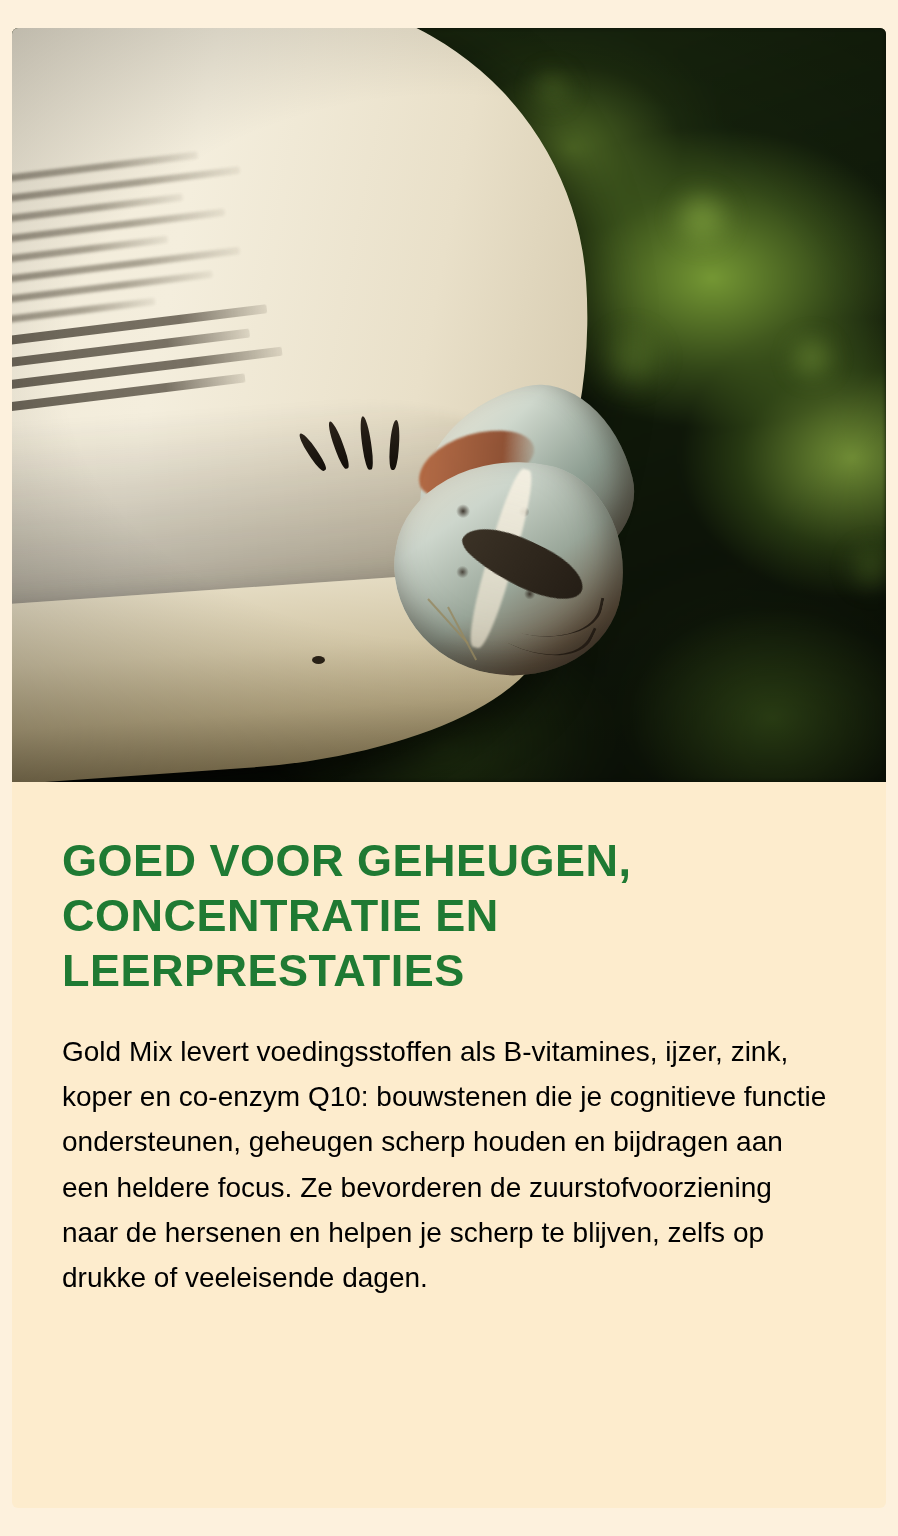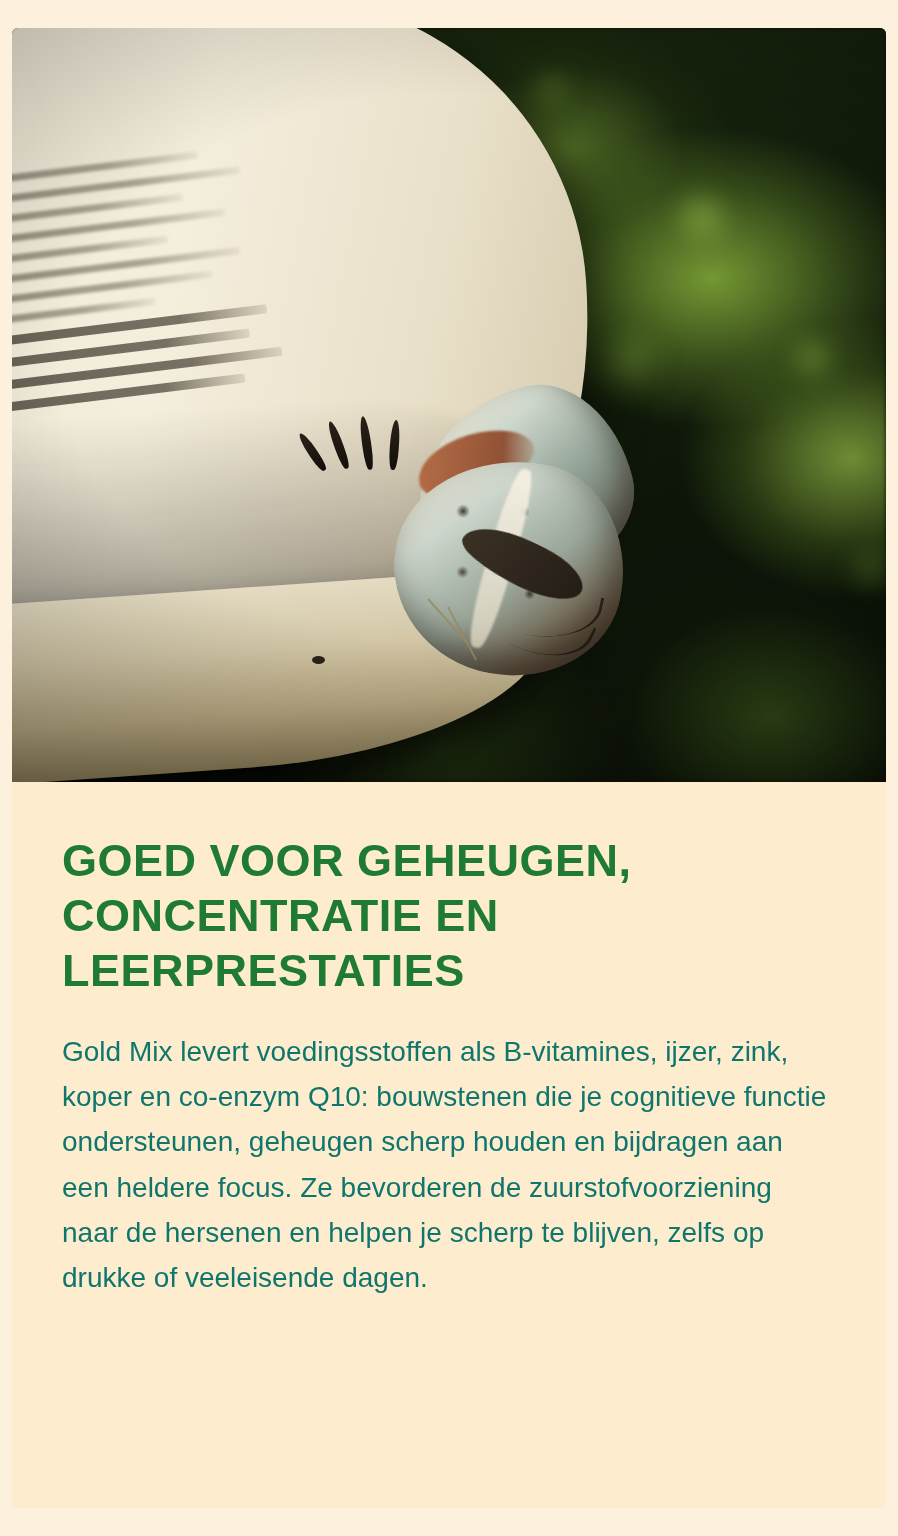--- a/index.html
+++ b/index.html
@@ -224,21 +224,21 @@
     color: #1f7a33;
     font-size: 45px;
     line-height: 1.22;
     font-weight: 800;
     letter-spacing: 0.5px;
     text-transform: uppercase;
     margin-bottom: 30px;
   }
 
   .body-copy {
-    color: #0f766e;
+    color: #000000;
     font-size: 28px;
     line-height: 1.62;
     font-weight: 400;
     max-width: 770px;
   }
 </style>
 </head>
 <body>
 
 <div class="page">

